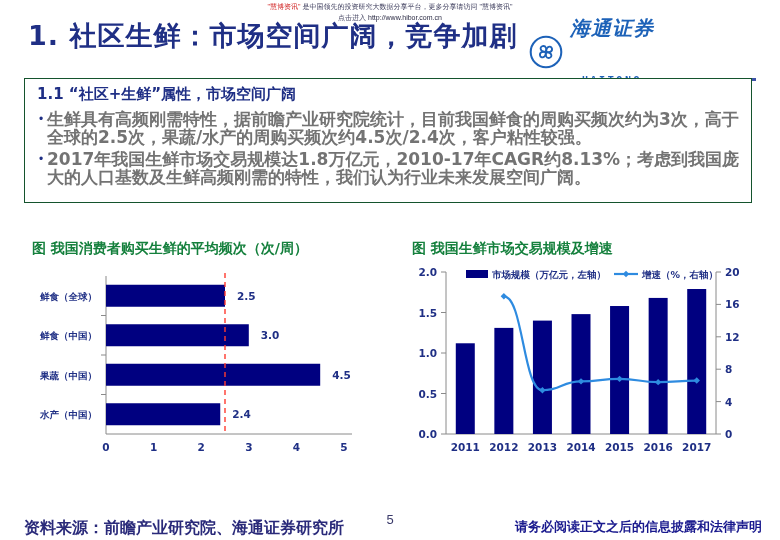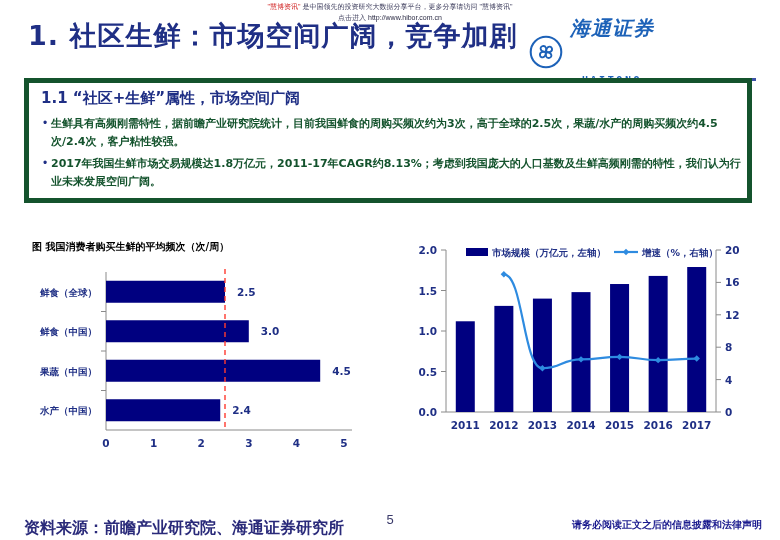--- a/index.html
+++ b/index.html
@@ -45,67 +45,67 @@
   .logo-en{
     font-size:10px;font-weight:bold;color:#1d62b8;letter-spacing:2.6px;margin-top:2px;font-family:Liberation Mono, monospace;
   }
   .header-rule{
     position:absolute;left:24px;top:64px;width:732px;height:3px;background:#3d52a8;
   }
 
   
   .content-box{
     position:absolute;left:24px;top:78px;width:728px;height:125px;
-    border:5px solid #14532d;box-sizing:border-box;background:#fff;
+    border:1px solid #14532d;box-sizing:border-box;background:#fff;
   }
   .sub-head{
     position:absolute;left:12px;top:6px;
     font-size:15px;font-weight:bold;color:#1f2f85;
     font-family:"DejaVu Sans","Liberation Sans",sans-serif;
     white-space:nowrap;
   }
   .bullets{position:absolute;left:10px;top:32px;width:706px;}
   .bullet{
     display:flex;align-items:flex-start;margin-bottom:5px;
   }
   .bullet-dot{
     width:12px;flex:0 0 12px;text-align:center;
     color:#1f2f85;font-size:12px;line-height:17px;
   }
   .bullet-text{
-    flex:1;font-size:11px;font-weight:bold;line-height:17.5px;
-    color:#14532d;letter-spacing:0px;
+    flex:1;font-size:17px;font-weight:bold;line-height:17.5px;
+    color:#737373;letter-spacing:0px;
     font-family:"DejaVu Sans","Liberation Sans",sans-serif;
   }
 
   
   .chart-block{position:absolute;top:240px;}
   .chart-left{left:24px;width:372px;height:240px;}
   .chart-right{left:404px;width:360px;height:240px;}
   .chart-title{
-    font-size:10px;font-weight:bold;color:#000000;
+    font-size:14px;font-weight:bold;color:#15803d;
     font-family:"DejaVu Sans","Liberation Sans",sans-serif;
     margin-left:8px;margin-bottom:4px;white-space:nowrap;
   }
   .chart-svg{display:block;}
 
   
   .footer-src{
     position:absolute;left:24px;top:518px;
     font-size:16px;color:#2a2a7a;font-weight:bold;
     font-family:"DejaVu Sans","Liberation Sans",sans-serif;
     white-space:nowrap;
   }
   .footer-page{
     position:absolute;left:0;top:512px;width:780px;text-align:center;
     font-size:13px;color:#3a3a6a;
   }
   .footer-note{
     position:absolute;right:18px;top:518px;
-    font-size:10px;color:#1a1a8e;font-weight:bold;
+    font-size:13px;color:#1a1a8e;font-weight:bold;
     font-family:"DejaVu Sans","Liberation Sans",sans-serif;
     white-space:nowrap;
   }
   text{font-family:"DejaVu Sans","Liberation Sans",sans-serif;}
 </style>
 </head>
 <body>
 
 <div class="watermark">
   <span class="wm-red">"慧博资讯"</span><span> 是中国领先的投资研究大数据分享平台，更多分享请访问 "慧博资讯"</span>
@@ -138,21 +138,21 @@
 
 <div class="content-box">
   <div class="sub-head">1.1  “社区+生鲜”属性，市场空间广阔</div>
   <div class="bullets">
     <div class="bullet">
       <span class="bullet-dot">•</span>
       <span class="bullet-text">生鲜具有高频刚需特性，据前瞻产业研究院统计，目前我国鲜食的周购买频次约为3次，高于全球的2.5次，果蔬/水产的周购买频次约4.5次/2.4次，客户粘性较强。</span>
     </div>
     <div class="bullet">
       <span class="bullet-dot">•</span>
-      <span class="bullet-text">2017年我国生鲜市场交易规模达1.8万亿元，2011-17年CAGR约8.13%；考虑到我国庞大的人口基数及生鲜高频刚需的特性，我们认为行业未来发展空间广阔。</span>
+      <span class="bullet-text">2017年我国生鲜市场交易规模达1.8万亿元，2010-17年CAGR约8.13%；考虑到我国庞大的人口基数及生鲜高频刚需的特性，我们认为行业未来发展空间广阔。</span>
     </div>
   </div>
 </div>
 
 <div class="chart-block chart-left">
   <div class="chart-title">图  我国消费者购买生鲜的平均频次（次/周）</div>
   <svg class="chart-svg" id="svg-left" width="372" height="215" viewBox="0 0 372 215">
       <line x1="82" y1="14" x2="82" y2="172" stroke="#8a8a8a" stroke-width="1"></line>
       <line x1="82" y1="172" x2="328" y2="172" stroke="#8a8a8a" stroke-width="1"></line>
       <line x1="77" y1="53.5" x2="82" y2="53.5" stroke="#8a8a8a" stroke-width="1"></line>
@@ -174,20 +174,21 @@
       <text x="82" y="189" text-anchor="middle" font-size="10.5" font-weight="bold" fill="#1f2f85">0</text>
       <text x="129.6" y="189" text-anchor="middle" font-size="10.5" font-weight="bold" fill="#1f2f85">1</text>
       <text x="177.2" y="189" text-anchor="middle" font-size="10.5" font-weight="bold" fill="#1f2f85">2</text>
       <text x="224.79999999999998" y="189" text-anchor="middle" font-size="10.5" font-weight="bold" fill="#1f2f85">3</text>
       <text x="272.4" y="189" text-anchor="middle" font-size="10.5" font-weight="bold" fill="#1f2f85">4</text>
       <text x="320" y="189" text-anchor="middle" font-size="10.5" font-weight="bold" fill="#1f2f85">5</text>
     </svg>
 </div>
 
 <div class="chart-block chart-right">
+  <div class="chart-title">图  我国生鲜市场交易规模及增速</div>
   <svg class="chart-svg" id="svg-right" width="360" height="215" viewBox="0 0 360 215">
       <line x1="42" y1="10" x2="42" y2="172" stroke="#8a8a8a" stroke-width="1"></line>
       <line x1="312" y1="10" x2="312" y2="172" stroke="#8a8a8a" stroke-width="1"></line>
       <line x1="42" y1="172" x2="312" y2="172" stroke="#8a8a8a" stroke-width="1"></line>
       <line x1="37" y1="172" x2="42" y2="172" stroke="#8a8a8a" stroke-width="1"></line>
       <text x="33" y="176" text-anchor="end" font-size="10.5" font-weight="bold" fill="#1f2f85">0.0</text>
       <line x1="37" y1="131.5" x2="42" y2="131.5" stroke="#8a8a8a" stroke-width="1"></line>
       <text x="33" y="135.5" text-anchor="end" font-size="10.5" font-weight="bold" fill="#1f2f85">0.5</text>
       <line x1="37" y1="91" x2="42" y2="91" stroke="#8a8a8a" stroke-width="1"></line>
       <text x="33" y="95" text-anchor="end" font-size="10.5" font-weight="bold" fill="#1f2f85">1.0</text>

